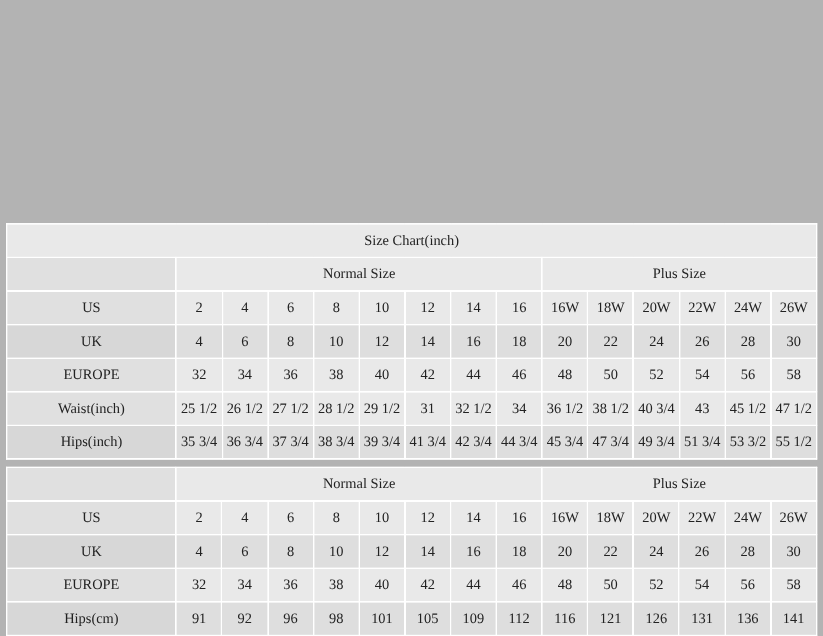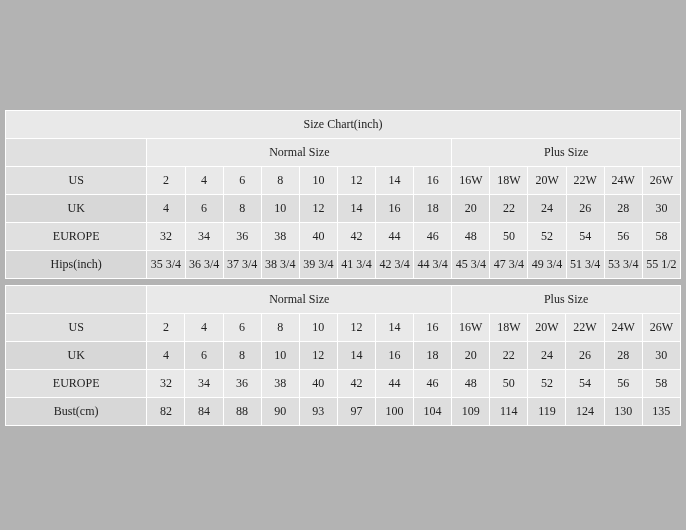--- a/index.html
+++ b/index.html
@@ -10,21 +10,21 @@
     height: 530px;
     font-family: "Liberation Serif", serif;
   }
   .page {
     width: 686px;
     height: 530px;
     background: #b3b3b3;
     box-sizing: border-box;
     display: flex;
     flex-direction: column;
-    justify-content: center;
+    justify-content: flex-end;
   }
   .chart-block {
     width: 676px;
     margin: 5px auto 0 auto;
     background: #ffffff;
   }
   .chart-block.second {
     margin-top: 6px;
   }
   table.size-chart {
@@ -150,36 +150,53 @@
           <td>46</td>
           <td>48</td>
           <td>50</td>
           <td>52</td>
           <td>54</td>
           <td>56</td>
           <td>58</td>
         </tr>
 
 
+        <tr>
+          <td class="rowlabel">Waist(inch)</td>
+          <td class="cell-sm">25 1/2</td>
+          <td class="cell-sm">26 1/2</td>
+          <td class="cell-sm">27 1/2</td>
+          <td class="cell-sm">28 1/2</td>
+          <td class="cell-sm">29 1/2</td>
+          <td class="cell-sm">31</td>
+          <td class="cell-sm">32 1/2</td>
+          <td class="cell-sm">34</td>
+          <td class="cell-sm">36 1/2</td>
+          <td class="cell-sm">38 1/2</td>
+          <td class="cell-sm">40 3/4</td>
+          <td class="cell-sm">43</td>
+          <td class="cell-sm">45 1/2</td>
+          <td class="cell-sm">47 1/2</td>
+        </tr>
 
         <tr class="alt">
           <td class="rowlabel">Hips(inch)</td>
           <td class="cell-xs">35 3/4</td>
           <td class="cell-xs">36 3/4</td>
           <td class="cell-xs">37 3/4</td>
           <td class="cell-xs">38 3/4</td>
           <td class="cell-xs">39 3/4</td>
           <td class="cell-xs">41 3/4</td>
           <td class="cell-xs">42 3/4</td>
           <td class="cell-xs">44 3/4</td>
           <td class="cell-xs">45 3/4</td>
           <td class="cell-xs">47 3/4</td>
           <td class="cell-xs">49 3/4</td>
           <td class="cell-xs">51 3/4</td>
-          <td class="cell-xs">53 3/4</td>
+          <td class="cell-xs">53 3/2</td>
           <td class="cell-xs">55 1/2</td>
         </tr>
 
       </tbody>
     </table>
   </div>
 
   <div class="chart-block second">
     <table class="size-chart">
       <colgroup>
@@ -240,37 +257,37 @@
           <td>44</td>
           <td>46</td>
           <td>48</td>
           <td>50</td>
           <td>52</td>
           <td>54</td>
           <td>56</td>
           <td>58</td>
         </tr>
 
-        <tr class="alt">
-          <td class="rowlabel">Bust(cm)</td>
-          <td>82</td>
-          <td>84</td>
-          <td>88</td>
-          <td>90</td>
-          <td>93</td>
-          <td>97</td>
-          <td>100</td>
-          <td>104</td>
+
+
+        <tr class="alt">
+          <td class="rowlabel">Hips(cm)</td>
+          <td>91</td>
+          <td>92</td>
+          <td>96</td>
+          <td>98</td>
+          <td>101</td>
+          <td>105</td>
           <td>109</td>
-          <td>114</td>
-          <td>119</td>
-          <td>124</td>
-          <td>130</td>
-          <td>135</td>
-        </tr>
-
-
+          <td>112</td>
+          <td>116</td>
+          <td>121</td>
+          <td>126</td>
+          <td>131</td>
+          <td>136</td>
+          <td>141</td>
+        </tr>
 
       </tbody>
     </table>
   </div>
 
 </div>
 
 </body></html>

